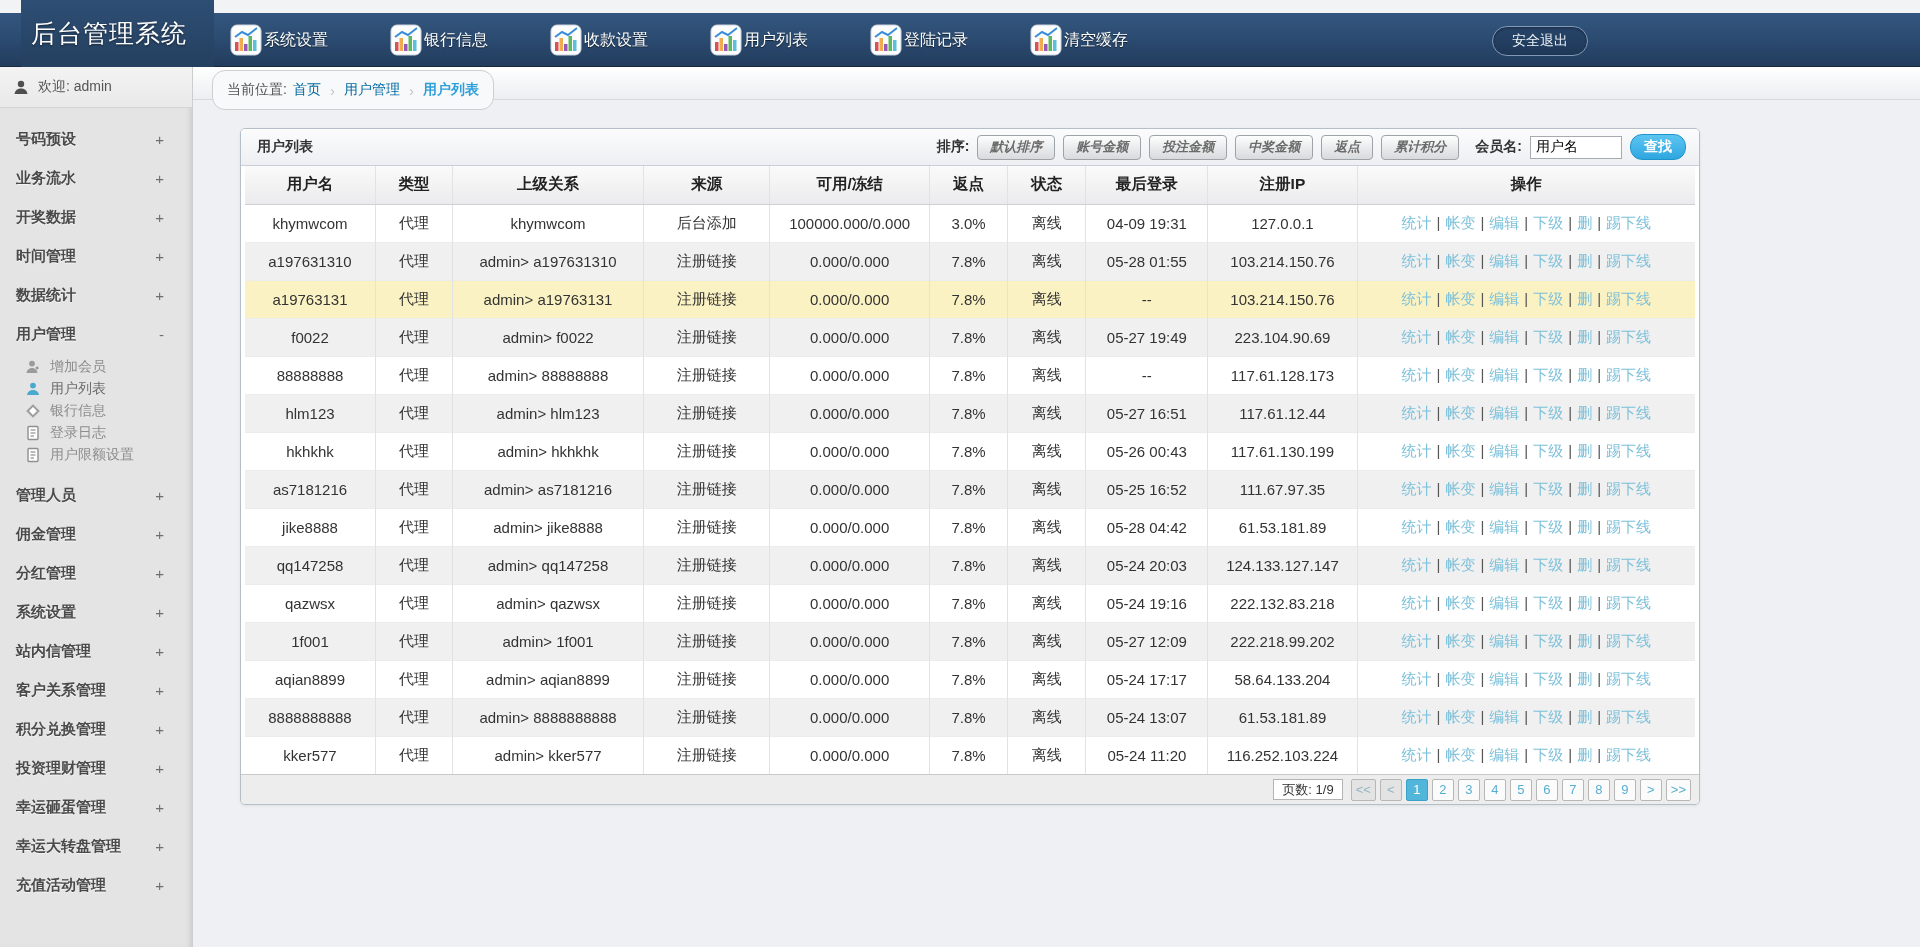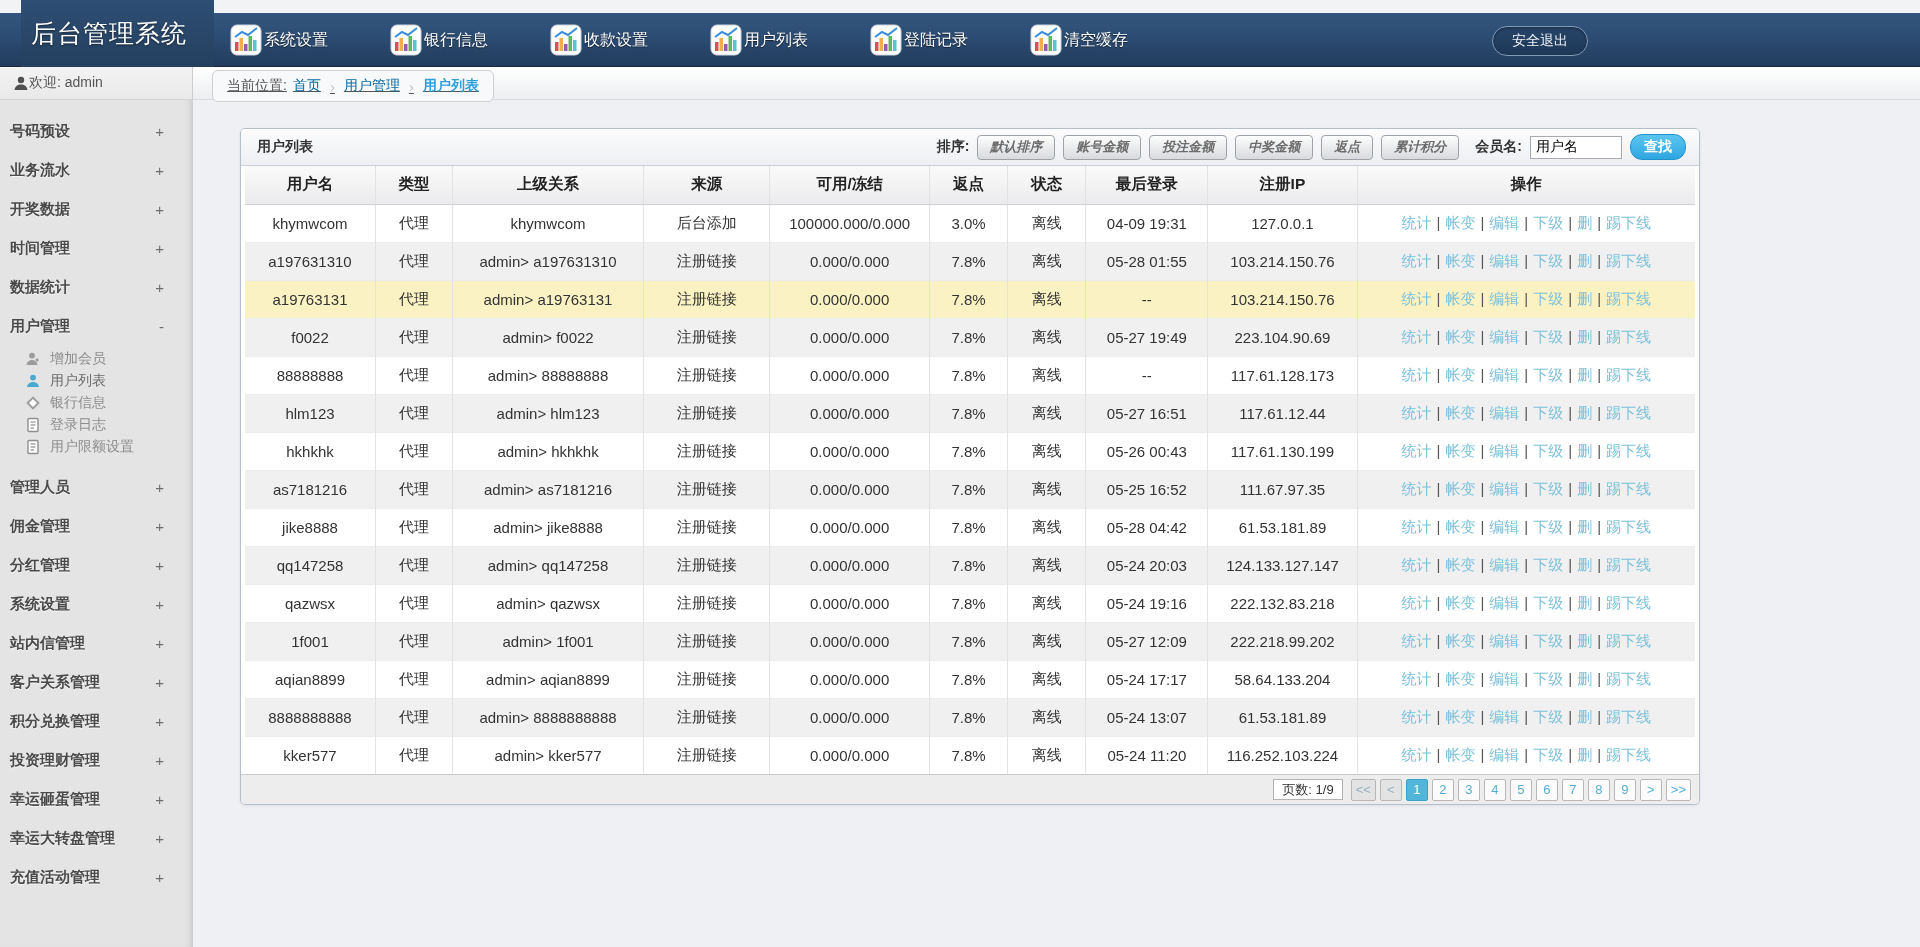--- a/index.html
+++ b/index.html
@@ -19,42 +19,42 @@
   .nav-item { display:flex; align-items:center; gap:2px; cursor:pointer; }
   .nav-item .label { color:#fff; font-size:16px; text-shadow:0 1px 1px rgba(0,0,0,.6); }
   .chart-ic { width:32px; height:32px; display:block; }
   .logout-btn { position:absolute; top:26px; right:332px; z-index:6; padding:5px 19px;
     border:1px solid #8299b8; border-radius:15px; color:#eef3f9; font-size:14px;
     background:rgba(10,25,45,.22); box-shadow:inset 0 1px 3px rgba(0,0,0,.35); cursor:pointer; }
 
   
   .crumb-bar { position:absolute; top:67px; left:193px; right:0; height:33px;
     background:linear-gradient(180deg,#ffffff,#eceef1); border-bottom:1px solid #d7d9dc; }
-  .crumb-box { display:inline-flex; align-items:center; margin:3px 0 0 19px; height:32px;
-    border:1px solid #cfcfcf; border-radius:6px; background:#f8f9fa; padding:0 14px; font-size:14px; color:#555;text-decoration:underline; }
+  .crumb-box { display:inline-flex; align-items:center; margin:3px 0 0 19px; height:40px;
+    border:1px solid #cfcfcf; border-radius:13px; background:#f8f9fa; padding:0 14px; font-size:14px; color:#555; }
   .crumb-box .sep { color:#c3c3c3; font-size:15px; margin:0 9px; }
   .crumb-box .crumb { color:#0369a1; cursor:pointer; }
   .crumb-box .crumb.active { color:#2f9fdb; font-weight:bold; }
 
   
   .sidebar { position:absolute; top:67px; left:0; width:193px; bottom:0;
     background:#e4e4e4; border-right:1px solid #cdcdcd;
     box-shadow:inset -5px 0 7px -5px rgba(0,0,0,.18); }
-  .welcome { height:33px; background:linear-gradient(180deg,#f3f3f3,#e9e9e9);
-    border-bottom:1px solid #d4d4d4; display:flex; align-items:center; 
+  .welcome { height:41px; background:linear-gradient(180deg,#f3f3f3,#e9e9e9);
+    border-bottom:1px solid #d4d4d4; display:flex; align-items:center; gap:9px;
     padding-left:13px; color:#555; font-size:14px; }
   .search-wrap { padding:15px 14px 14px 12px; border-bottom:1px solid #d0d0d0; }
   .search-box { height:31px; border:1px solid #c4c4c4; border-radius:16px; background:#fff;
     box-shadow:inset 0 2px 3px rgba(0,0,0,.10); display:flex; align-items:center; padding:0 10px; gap:6px; }
   .search-box input { border:none; outline:none; background:transparent; font-size:14px; color:#333; width:120px;
     font-family:"Liberation Sans","DejaVu Sans",sans-serif; }
   .search-box input::placeholder { color:#b4b4b4; }
   .menu { padding-top:12px; }
   .group { height:39px; display:flex; align-items:center; justify-content:space-between;
-    padding:0 28px 0 10px; cursor:pointer; }
+    padding:0 28px 0 16px; cursor:pointer; }
   .group .glabel { font-size:15px; font-weight:bold; color:#4a4a4a; text-shadow:0 1px 0 #f5f5f5; }
   .group .toggle { font-size:15px; color:#6e6e6e; }
   .submenu { padding:2px 0 10px 0; }
   .subitem { height:22px; display:flex; align-items:center; gap:9px; padding-left:25px;
     font-size:14px; color:#8d8d8d; cursor:pointer; }
   .subitem.active { color:#6b6b6b; }
   .sub-ic { width:16px; height:16px; display:block; }
 
   
   .main { position:absolute; left:193px; top:100px; right:0; bottom:0; }

